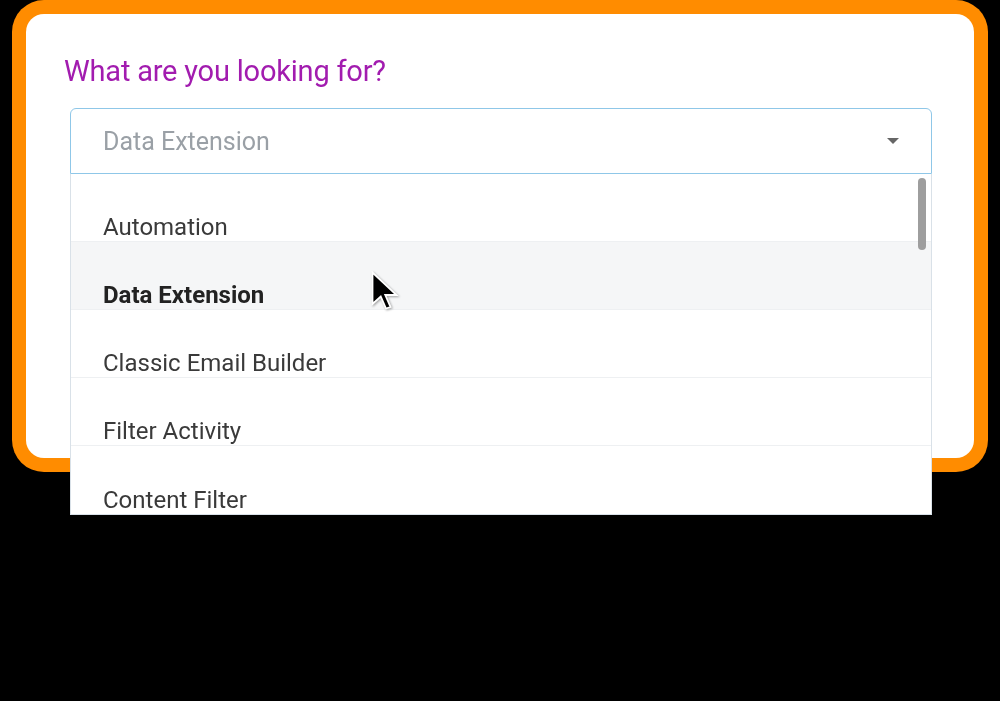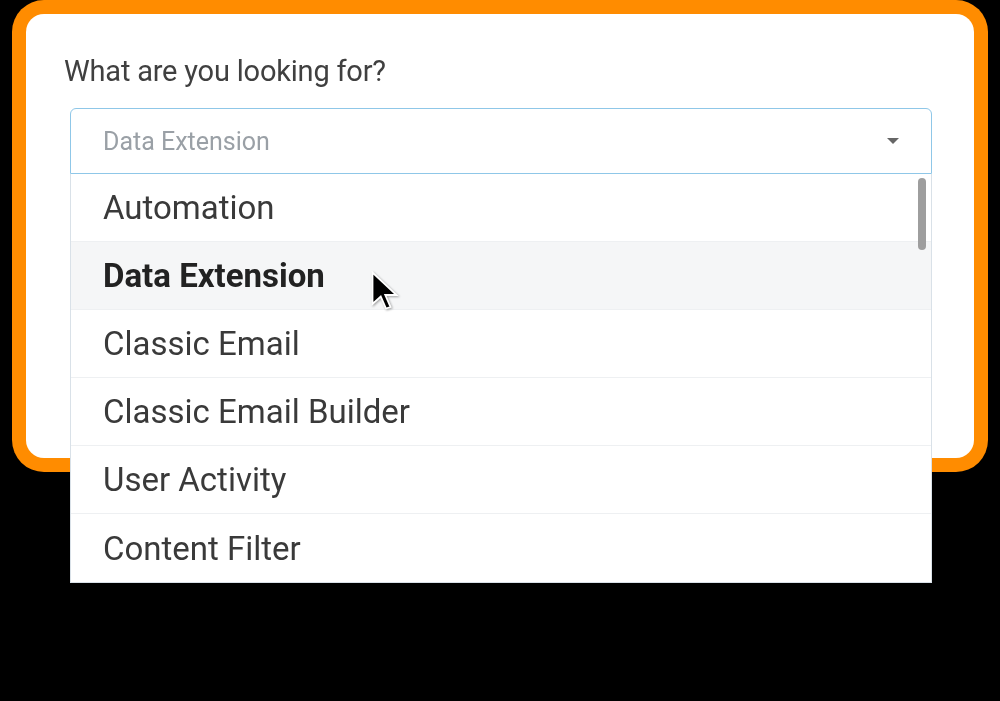--- a/index.html
+++ b/index.html
@@ -30,21 +30,21 @@
       top: 14px;
       left: 14px;
       right: 14px;
       bottom: 14px;
       background: #fff;
       border-radius: 18px;
       padding: 40px 28px 0 28px;
     }
     .prompt-label {
       font-size: 29px;
-      color: #404040;
+      color: #a21caf;
       font-weight: 400;
       margin-left: 10px;
       margin-bottom: 20px;
       letter-spacing: -0.2px;
     }
     .dropdown-wrapper {
       position: absolute;
       top: 108px;
       left: 70px;
       width: 862px;
@@ -82,23 +82,23 @@
       background: #fff;
       border-left: 1px solid #d9e1e8;
       border-right: 1px solid #d9e1e8;
       border-bottom: 1px solid #d9e1e8;
       max-height: 530px;
       overflow: hidden;
     }
     .dropdown-item {
       height: 68px;
       display: flex;
-      align-items: center;
+      align-items: flex-end;
       padding: 0 32px;
-      font-size: 33px;
+      font-size: 24px;
       color: #3a3a3a;
       border-bottom: 1px solid #eef0f2;
       cursor: pointer;
       background: #fff;
     }
     .dropdown-item.highlighted {
       background: #f5f6f7;
       font-weight: 700;
       color: #222;
     }
@@ -141,27 +141,24 @@
   </div>
   <div class="dropdown-list">
     <div class="scrollbar-track"></div>
     <div class="dropdown-item">
       <span>Automation</span>
     </div>
     <div class="dropdown-item highlighted">
       <span>Data Extension</span>
     </div>
     <div class="dropdown-item">
-      <span>Classic Email</span>
-    </div>
-    <div class="dropdown-item">
       <span>Classic Email Builder</span>
     </div>
     <div class="dropdown-item">
-      <span>User Activity</span>
+      <span>Filter Activity</span>
     </div>
     <div class="dropdown-item last-visible">
       <span>Content Filter</span>
     </div>
   </div>
 </div>
 
 <div class="cursor-icon">
   <svg width="30" height="42" viewBox="0 0 20 28">
     <path d="M 1 1 L 1 22 L 6.5 17 L 10 25 L 13 24 L 9.5 16 L 17 16 Z" fill="#000" stroke="#fff" stroke-width="1.2"></path>

